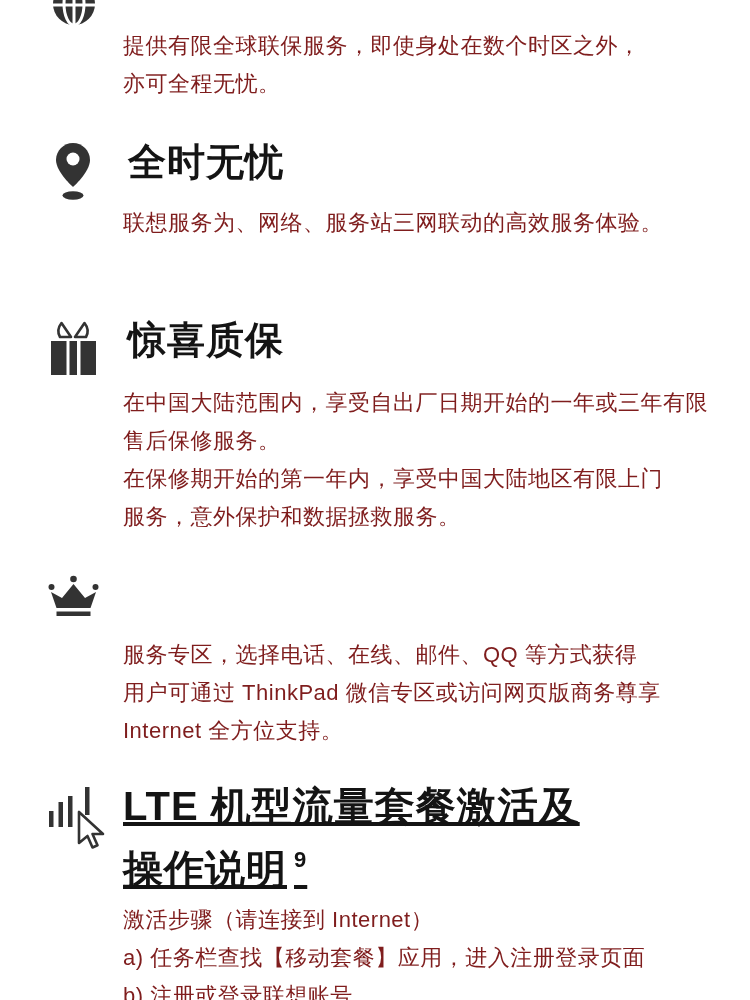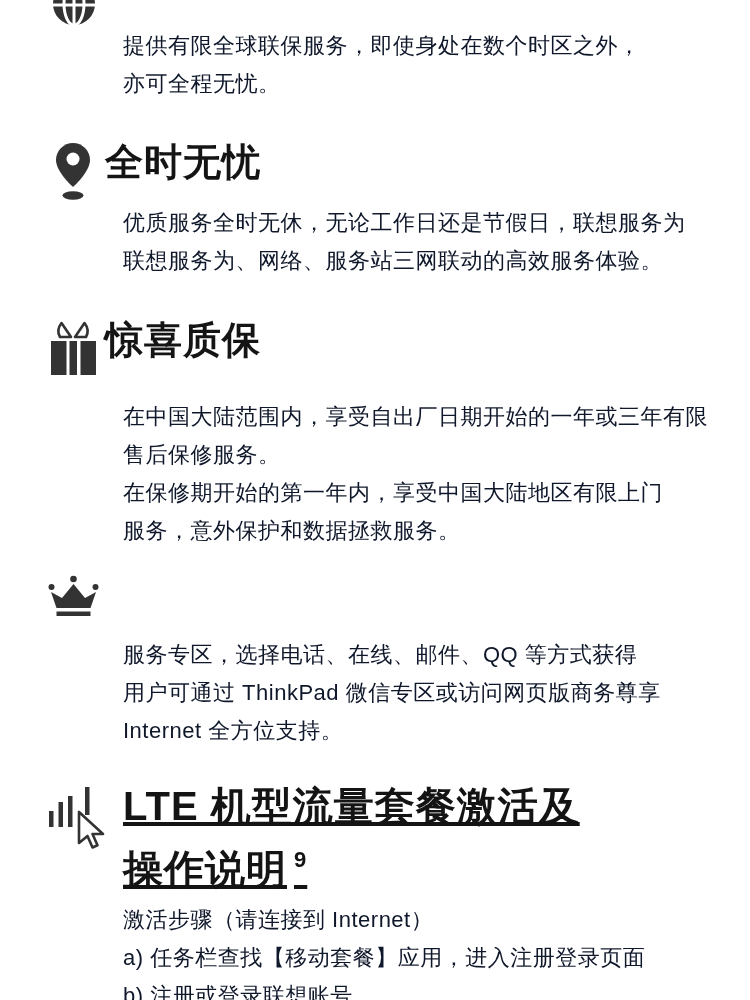--- a/index.html
+++ b/index.html
@@ -12,35 +12,35 @@
     width: 750px;
     height: 1000px;
     margin: 0 auto;
     background: #ffffff;
     overflow: hidden;
   }
   .icon-box { position: absolute; }
   .icon-box svg { display: block; }
   .section-heading {
     position: absolute;
-    left: 105px;
+    left: 128px;
     font-size: 38px;
     line-height: 46px;
     font-weight: bold;
     color: #141414;
     letter-spacing: 1px;
     white-space: nowrap;
   }
   .section-body {
     position: absolute;
     left: 123px;
     width: 590px;
     font-size: 22px;
     line-height: 38px;
-    color: #0f172a;
+    color: #7f1d1d;
     letter-spacing: 0.5px;
   }
   .section-body .body-line { white-space: nowrap; }
   .big-heading {
     position: absolute;
     left: 123px;
     font-size: 40px;
     line-height: 53px;
     font-weight: bold;
     color: #141414;
@@ -75,35 +75,34 @@
 
   <div class="icon-box" style="left:54px; top:141px;">
     <svg width="38" height="60" viewBox="0 0 38 60">
       <path d="M19 2 C9.6 2 2 9.6 2 19 c0 12 17 27 17 27 s17 -15 17 -27 C36 9.6 28.4 2 19 2 Z" fill="#333333"></path>
       <circle cx="19" cy="18" r="6.5" fill="#ffffff"></circle>
       <ellipse cx="19" cy="54.5" rx="10.5" ry="4.2" fill="#333333"></ellipse>
     </svg>
   </div>
   <div class="section-heading" style="top:139px;">全时无忧</div>
   <div class="section-body" style="top:204px;">
-      <div class="body-line">优质服务全时无休，无论工作日还是节假日，联想服务为</div>
       <div class="body-line">联想服务为、网络、服务站三网联动的高效服务体验。</div>
     </div>
 
   <div class="icon-box" style="left:50px; top:321px;">
     <svg width="46" height="56" viewBox="0 0 46 56">
       <path d="M21 16 L11.5 2 Q6 9 10 16 Z" fill="#ffffff" stroke="#333333" stroke-width="2.6" stroke-linejoin="round"></path>
       <path d="M25 16 L34.5 2 Q40 9 36 16 Z" fill="#ffffff" stroke="#333333" stroke-width="2.6" stroke-linejoin="round"></path>
       <rect x="1" y="20" width="15.5" height="34" fill="#333333"></rect>
       <rect x="19.5" y="20" width="7.5" height="34" fill="#333333"></rect>
       <rect x="30.5" y="20" width="15.5" height="34" fill="#333333"></rect>
     </svg>
   </div>
   <div class="section-heading" style="top:317px;">惊喜质保</div>
-  <div class="section-body" style="top:384px;margin-top:14px;">
+  <div class="section-body" style="top:384px;">
       <div class="body-line">在中国大陆范围内，享受自出厂日期开始的一年或三年有限</div>
       <div class="body-line">售后保修服务。</div>
       <div class="body-line">在保修期开始的第一年内，享受中国大陆地区有限上门</div>
       <div class="body-line">服务，意外保护和数据拯救服务。</div>
     </div>
 
   <div class="icon-box" style="left:47px; top:574px;">
     <svg width="53" height="46" viewBox="0 0 53 46">
       <circle cx="4.5" cy="13" r="3" fill="#333333"></circle>
       <circle cx="26.5" cy="5" r="3.3" fill="#333333"></circle>

